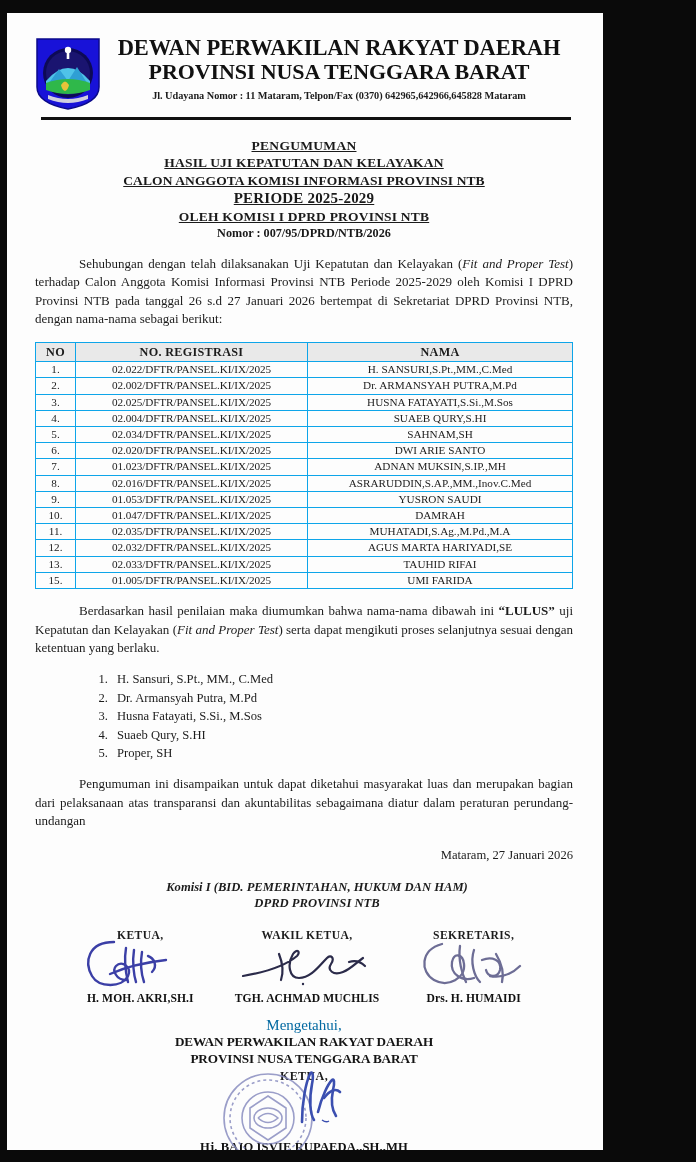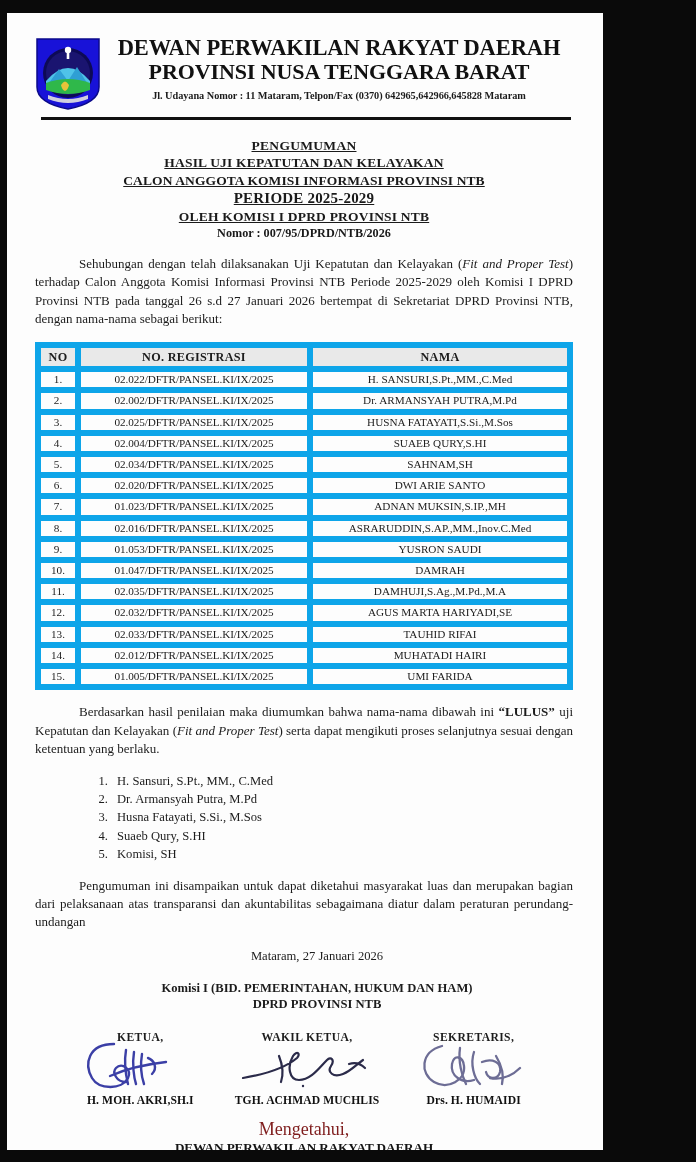--- a/index.html
+++ b/index.html
@@ -96,21 +96,21 @@
   .para b { font-weight: bold; }
 
   
   table.reg {
     width: 100%;
     border-collapse: collapse;
     margin-top: 11px;
     table-layout: fixed;
   }
   table.reg th, table.reg td {
-    border: 6px solid #0ea5e9;
+    border: 1px solid #0ea5e9;
     font-size: 11.2px;
     color: #1c1c1c;
     padding: 1px 2px;
     text-align: center;
     line-height: 1.18;
     white-space: nowrap;
     overflow: hidden;
   }
   table.reg th {
     font-weight: bold;
@@ -129,34 +129,35 @@
     margin: 10px 0 0 0;
     padding-left: 76px;
     font-size: 12.6px;
     color: #1c1c1c;
     line-height: 1.46;
   }
   ol.lulus li { padding-left: 6px; }
 
   
   .date-line {
-    text-align: center;
+    text-align: right;
     font-size: 12.6px;
     color: #1c1c1c;
     margin-top: 17px;
     padding-left: 26px;
   }
   .komisi-line {
     text-align: center;
     font-size: 12.6px;
     font-weight: bold;
     color: #1c1c1c;
     margin-top: 16px;
     line-height: 1.3;
     padding-left: 26px;
+    font-style: italic;
   }
 
   
   .sig-row {
     display: flex;
     justify-content: space-between;
     margin-top: 18px;
     padding: 0 16px 0 22px;
   }
   .sig-col {
@@ -182,21 +183,21 @@
     color: #111;
     white-space: nowrap;
   }
 
   
   .know-block {
     text-align: center;
     margin-top: 12px;
     position: relative;
   }
-  .know-1 { font-size: 18px; color: #7f1d1d; }
+  .know-1 { font-size: 15px; color: #0369a1; }
   .know-2, .know-3 {
     font-size: 13.2px;
     font-weight: bold;
     color: #151515;
     line-height: 1.25;
     letter-spacing: -0.1px;
   }
   .know-4 {
     font-size: 12px;
     font-weight: bold;
@@ -325,53 +326,48 @@
             <td class="c-nama">YUSRON SAUDI</td>
           </tr>
           <tr>
             <td class="c-no">10.</td>
             <td class="c-reg">01.047/DFTR/PANSEL.KI/IX/2025</td>
             <td class="c-nama">DAMRAH</td>
           </tr>
           <tr>
             <td class="c-no">11.</td>
             <td class="c-reg">02.035/DFTR/PANSEL.KI/IX/2025</td>
-            <td class="c-nama">DAMHUJI,S.Ag.,M.Pd.,M.A</td>
+            <td class="c-nama">MUHATADI,S.Ag.,M.Pd.,M.A</td>
           </tr>
           <tr>
             <td class="c-no">12.</td>
             <td class="c-reg">02.032/DFTR/PANSEL.KI/IX/2025</td>
             <td class="c-nama">AGUS MARTA HARIYADI,SE</td>
           </tr>
           <tr>
             <td class="c-no">13.</td>
             <td class="c-reg">02.033/DFTR/PANSEL.KI/IX/2025</td>
             <td class="c-nama">TAUHID RIFAI</td>
-          </tr>
-          <tr>
-            <td class="c-no">14.</td>
-            <td class="c-reg">02.012/DFTR/PANSEL.KI/IX/2025</td>
-            <td class="c-nama">MUHATADI HAIRI</td>
           </tr>
           <tr>
             <td class="c-no">15.</td>
             <td class="c-reg">01.005/DFTR/PANSEL.KI/IX/2025</td>
             <td class="c-nama">UMI FARIDA</td>
           </tr>
         </tbody>
     </table>
 
     <p class="para"><span>Berdasarkan hasil penilaian maka diumumkan bahwa nama-nama dibawah ini </span><b>“LULUS”</b><span> uji Kepatutan dan Kelayakan (</span><em>Fit and Proper Test</em><span>) serta dapat mengikuti proses selanjutnya sesuai dengan ketentuan yang berlaku.</span></p>
 
     <ol class="lulus">
         <li>H. Sansuri, S.Pt., MM., C.Med</li>
         <li>Dr. Armansyah Putra, M.Pd</li>
         <li>Husna Fatayati, S.Si., M.Sos</li>
         <li>Suaeb Qury, S.HI</li>
-        <li>Komisi, SH</li>
+        <li>Proper, SH</li>
       </ol>
 
     <p class="para">Pengumuman ini disampaikan untuk dapat diketahui masyarakat luas dan merupakan bagian dari pelaksanaan atas transparansi dan akuntabilitas sebagaimana diatur dalam peraturan perundang-undangan</p>
 
     <div class="date-line">Mataram, 27 Januari 2026</div>
 
     <div class="komisi-line">
       <div>Komisi I (BID. PEMERINTAHAN, HUKUM DAN HAM)</div>
       <div>DPRD PROVINSI NTB</div>
     </div>

